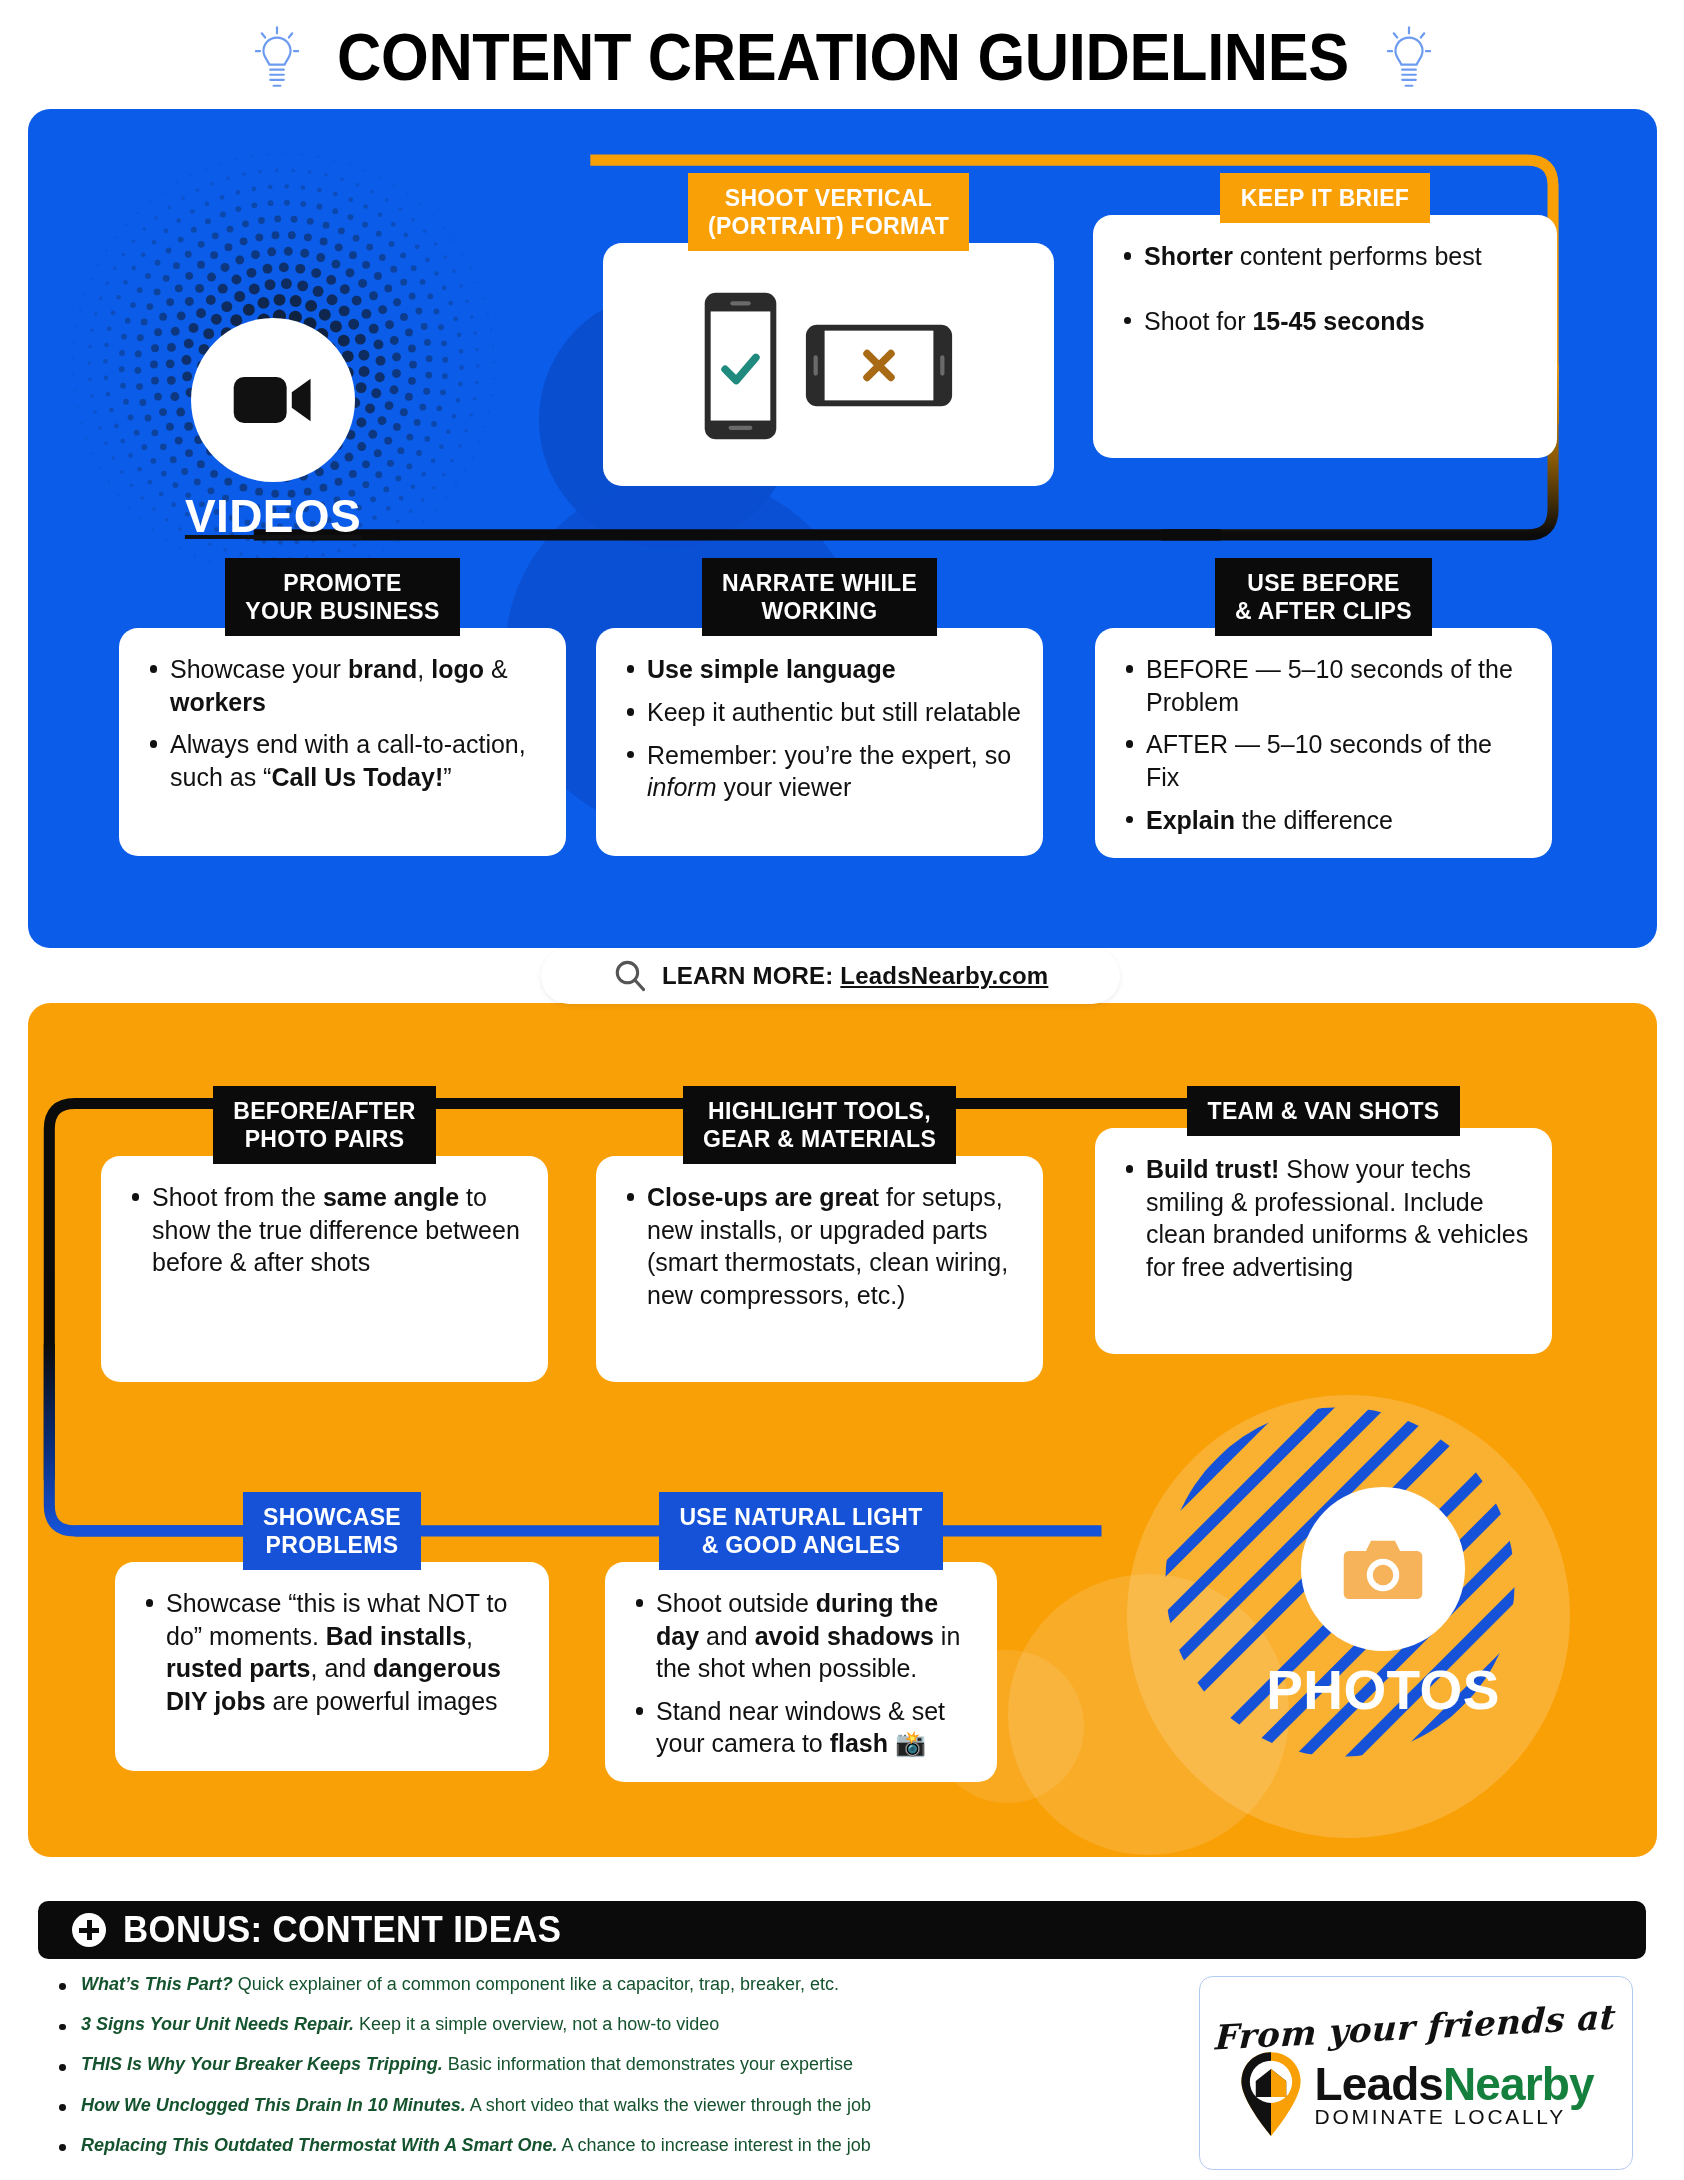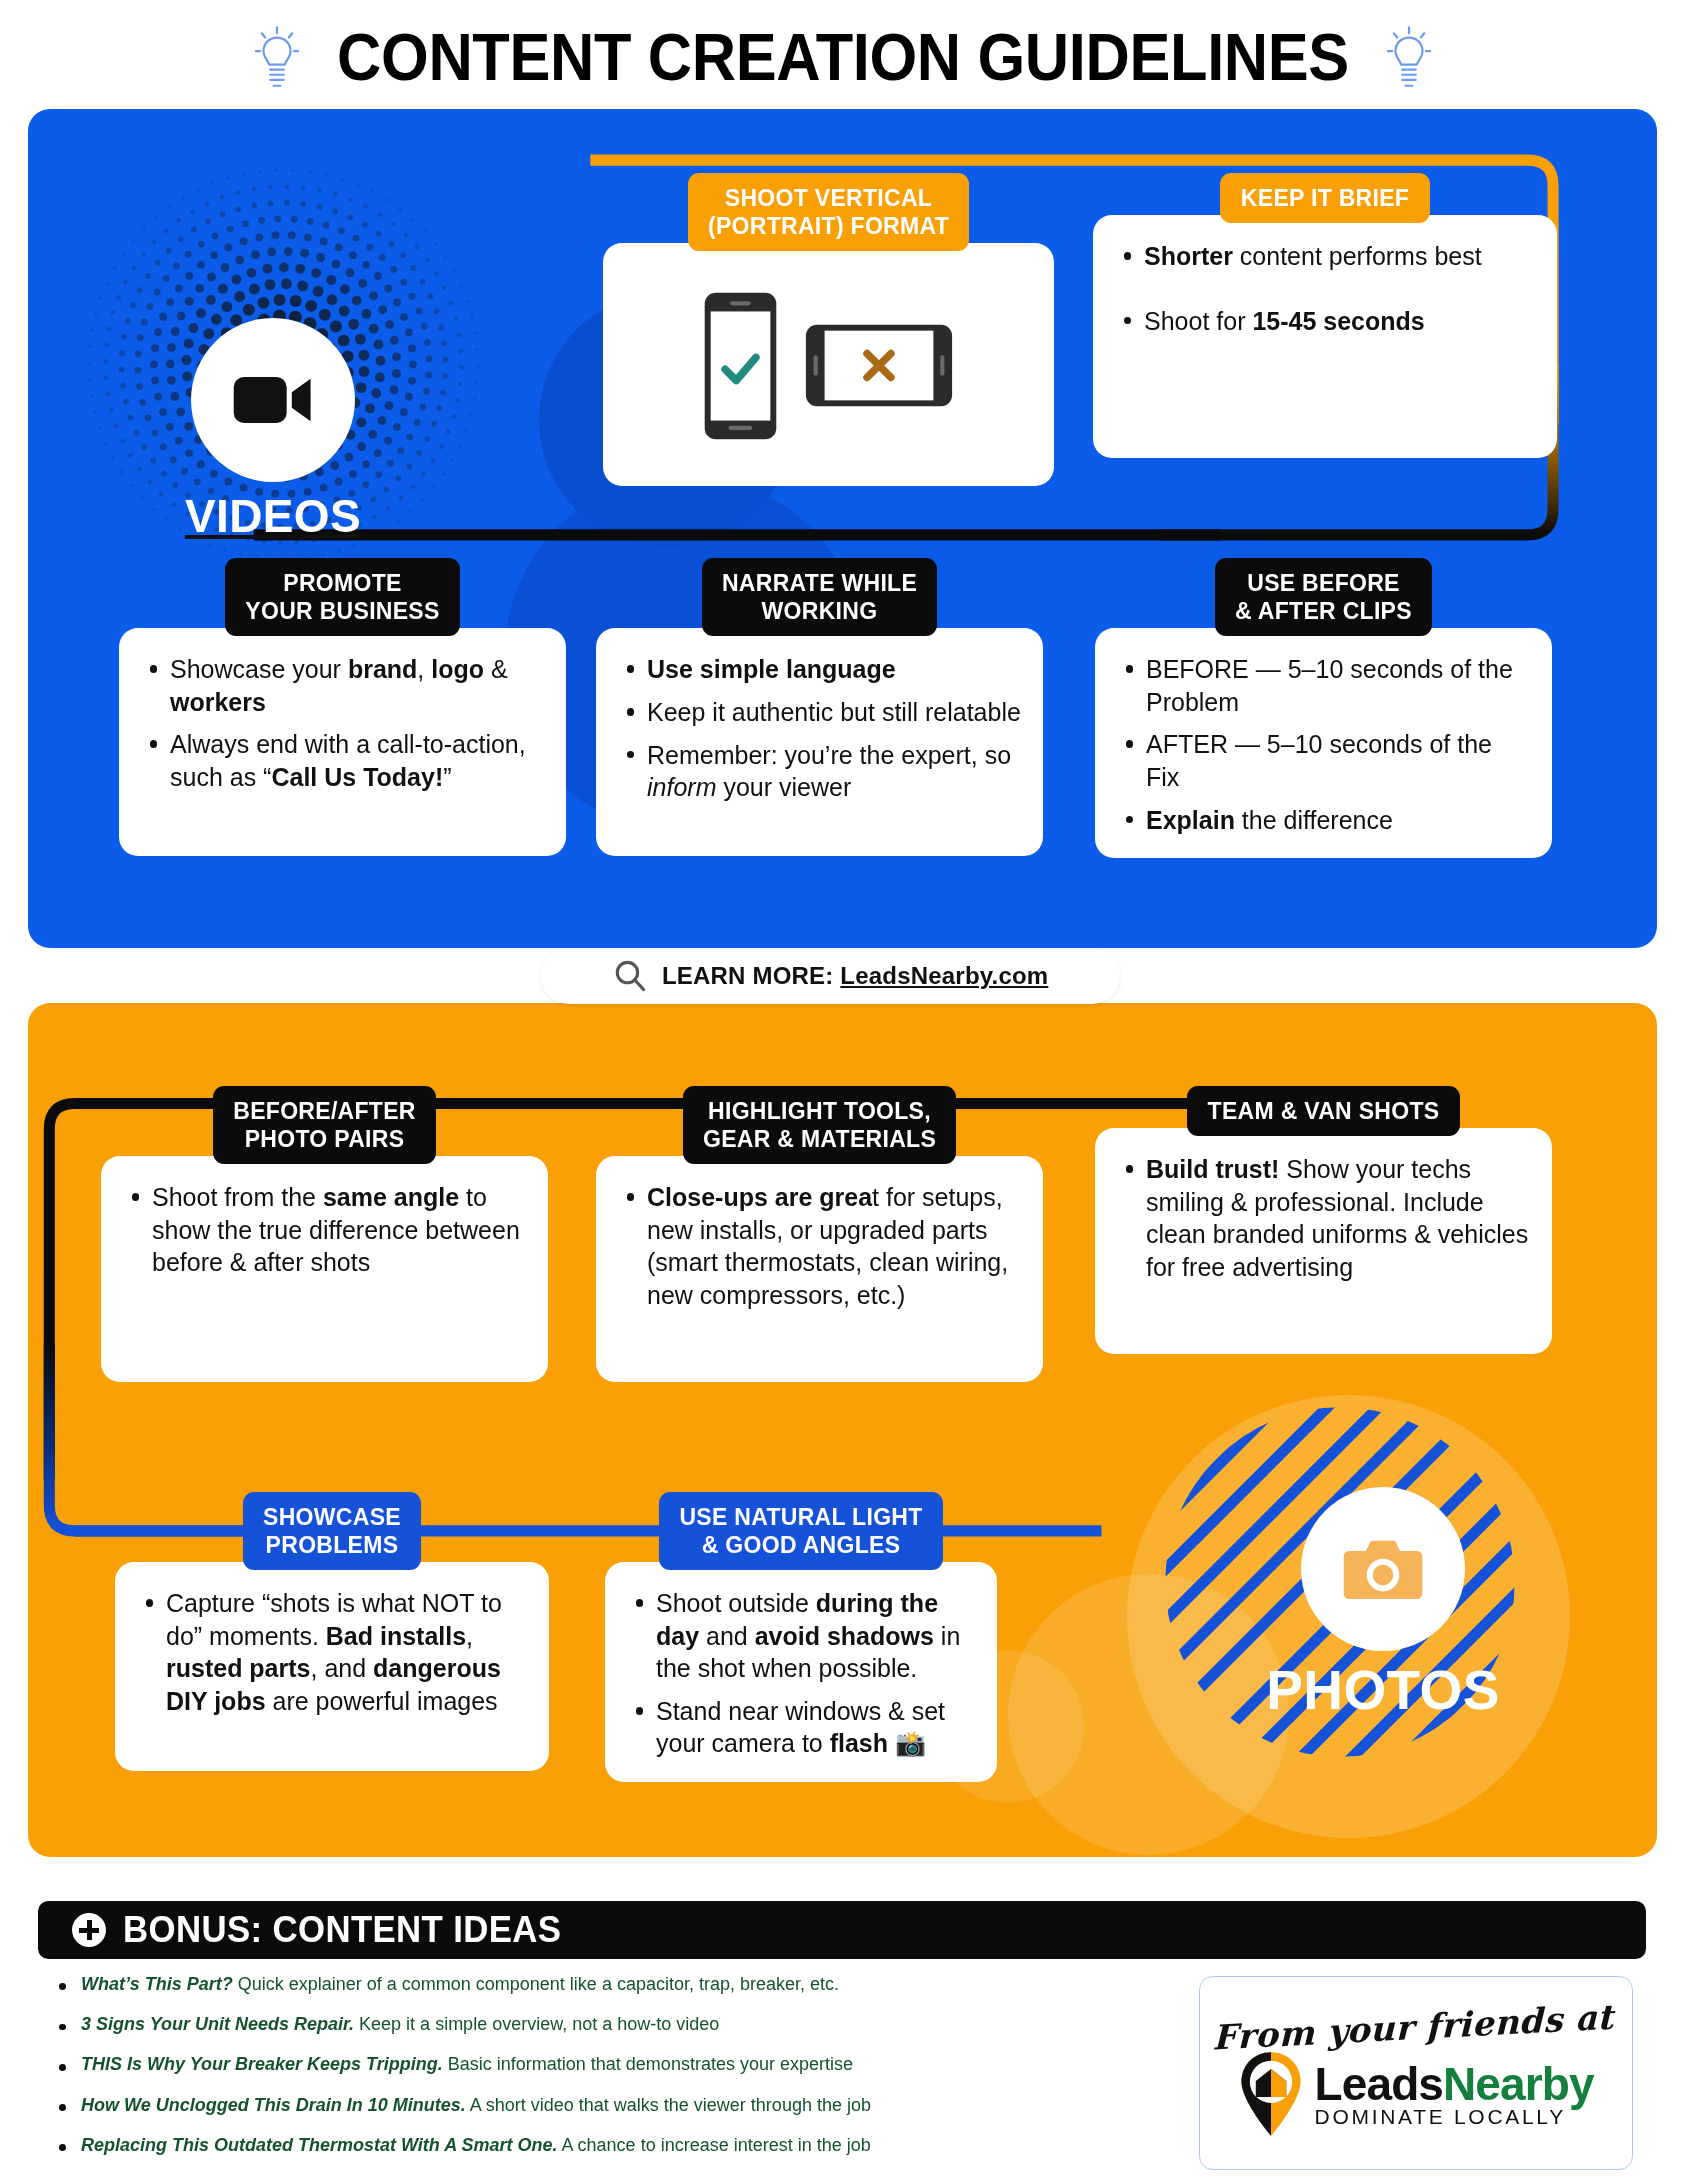--- a/index.html
+++ b/index.html
@@ -72,21 +72,21 @@
   #photos-badge .cat-label { font-size:55px; }
 
   
   .connectors { position:absolute; left:0; top:0; width:1629px; height:100%; z-index:2; pointer-events:none; }
 
   
   .card { position:absolute; z-index:4; }
   .card-header {
     position:relative;
     margin:0 auto;
-    border-radius:11px;
+    border-radius:0;
     color:#fff;
     font-weight:800;
     font-size:23px;
     letter-spacing:0.3px;
     text-align:center;
     padding:11px 20.4px;
     line-height:1.22;
     width:max-content;
     max-width:96%;
     z-index:6;
@@ -1046,21 +1046,21 @@
   </div>
 </div>
 
 <div class="card" id="card-showcase">
   <div class="card-header hdr-blue">
     <div>SHOWCASE</div>
     <div>PROBLEMS</div>
   </div>
   <div class="card-body">
     <ul>
-      <li><span>Capture “shots is what NOT to do” moments. </span><b>Bad installs</b><span>, </span><b>rusted parts</b><span>, and </span><b>dangerous DIY jobs</b><span> are powerful images</span></li>
+      <li><span>Showcase “this is what NOT to do” moments. </span><b>Bad installs</b><span>, </span><b>rusted parts</b><span>, and </span><b>dangerous DIY jobs</b><span> are powerful images</span></li>
     </ul>
   </div>
 </div>
 
 <div class="card" id="card-natural">
   <div class="card-header hdr-blue">
     <div>USE NATURAL LIGHT</div>
     <div>&amp; GOOD ANGLES</div>
   </div>
   <div class="card-body">

